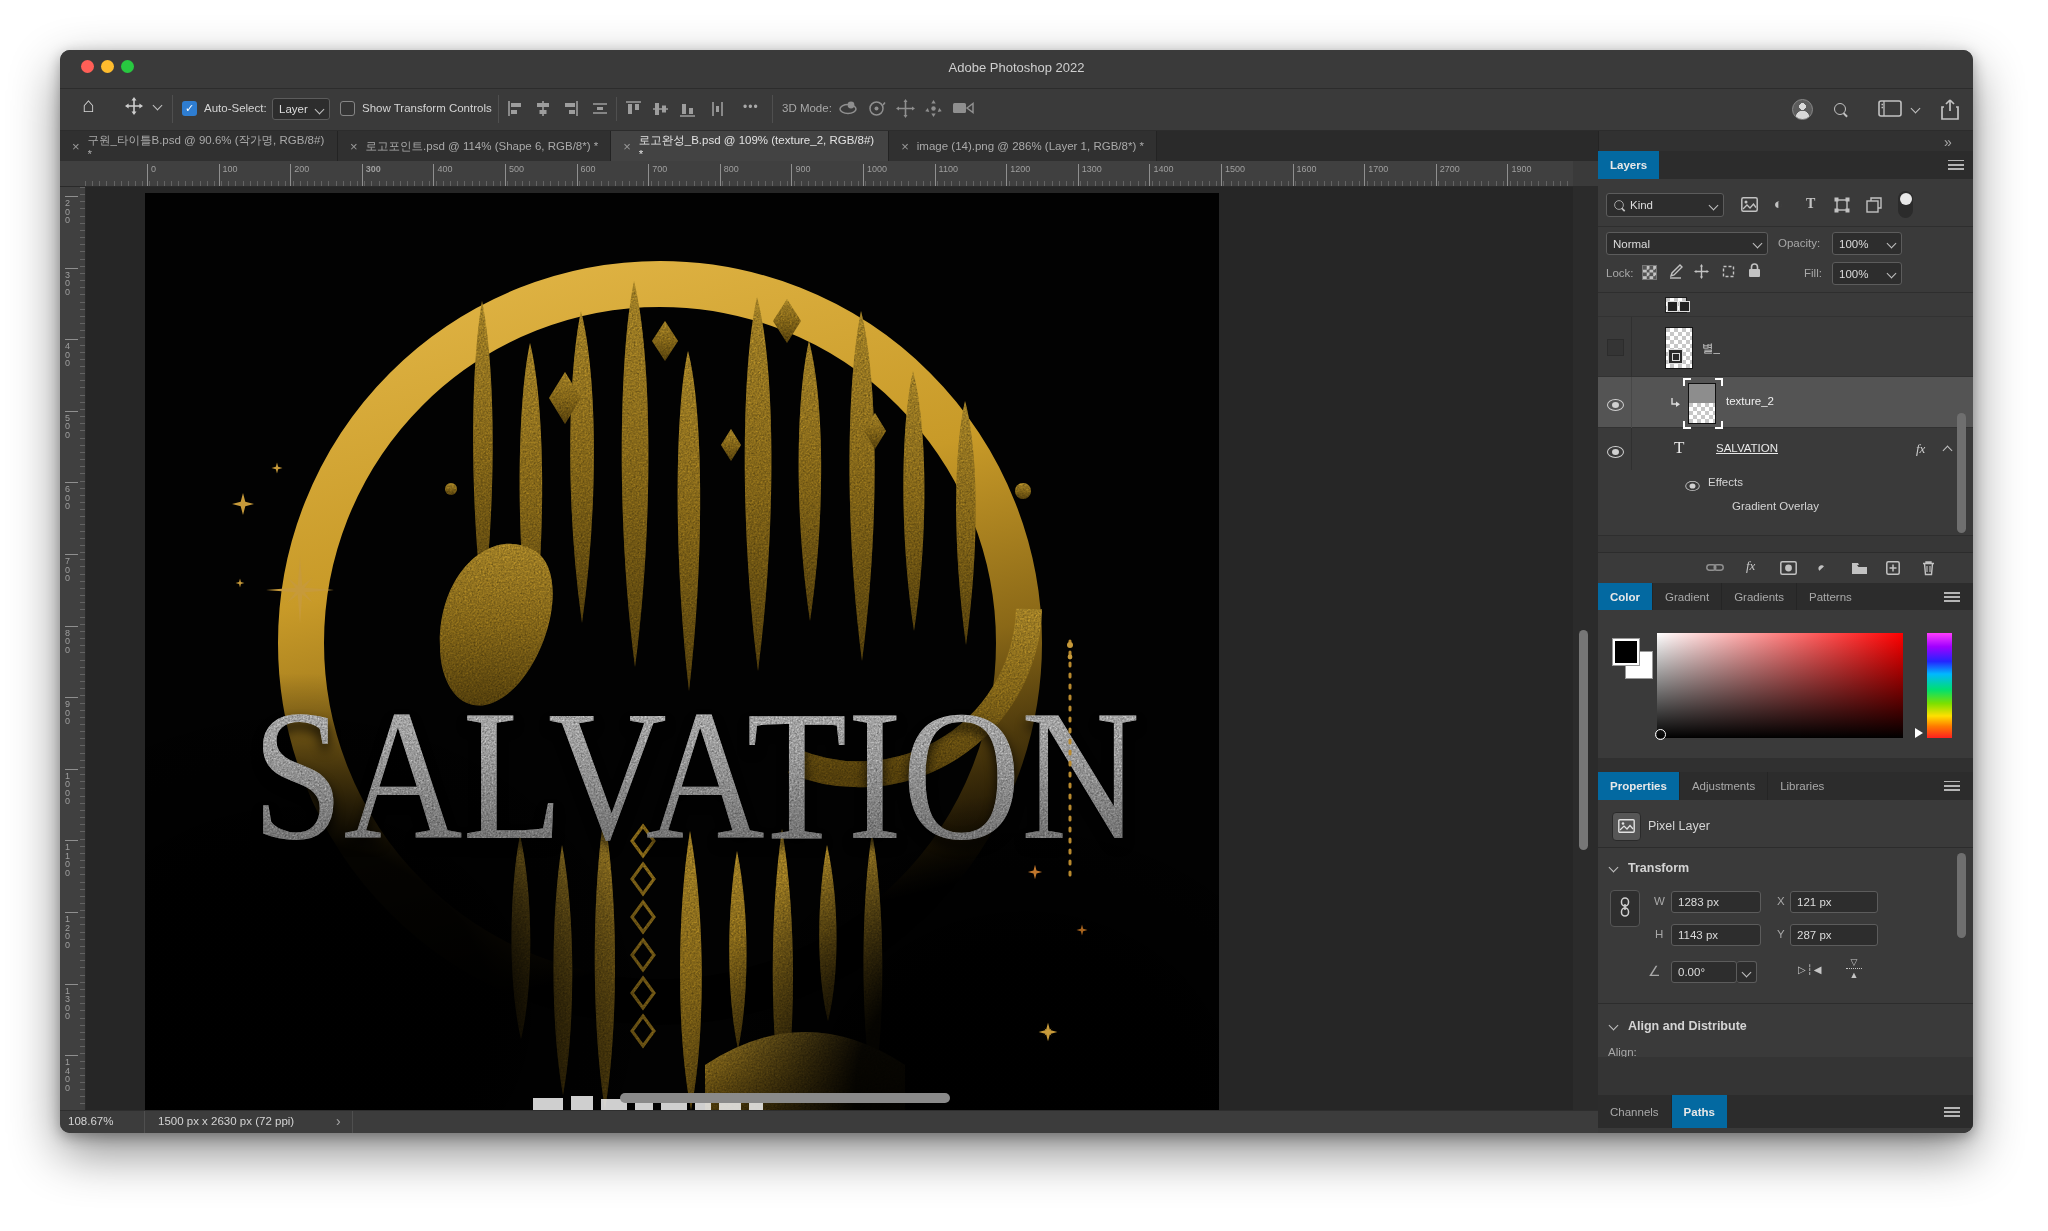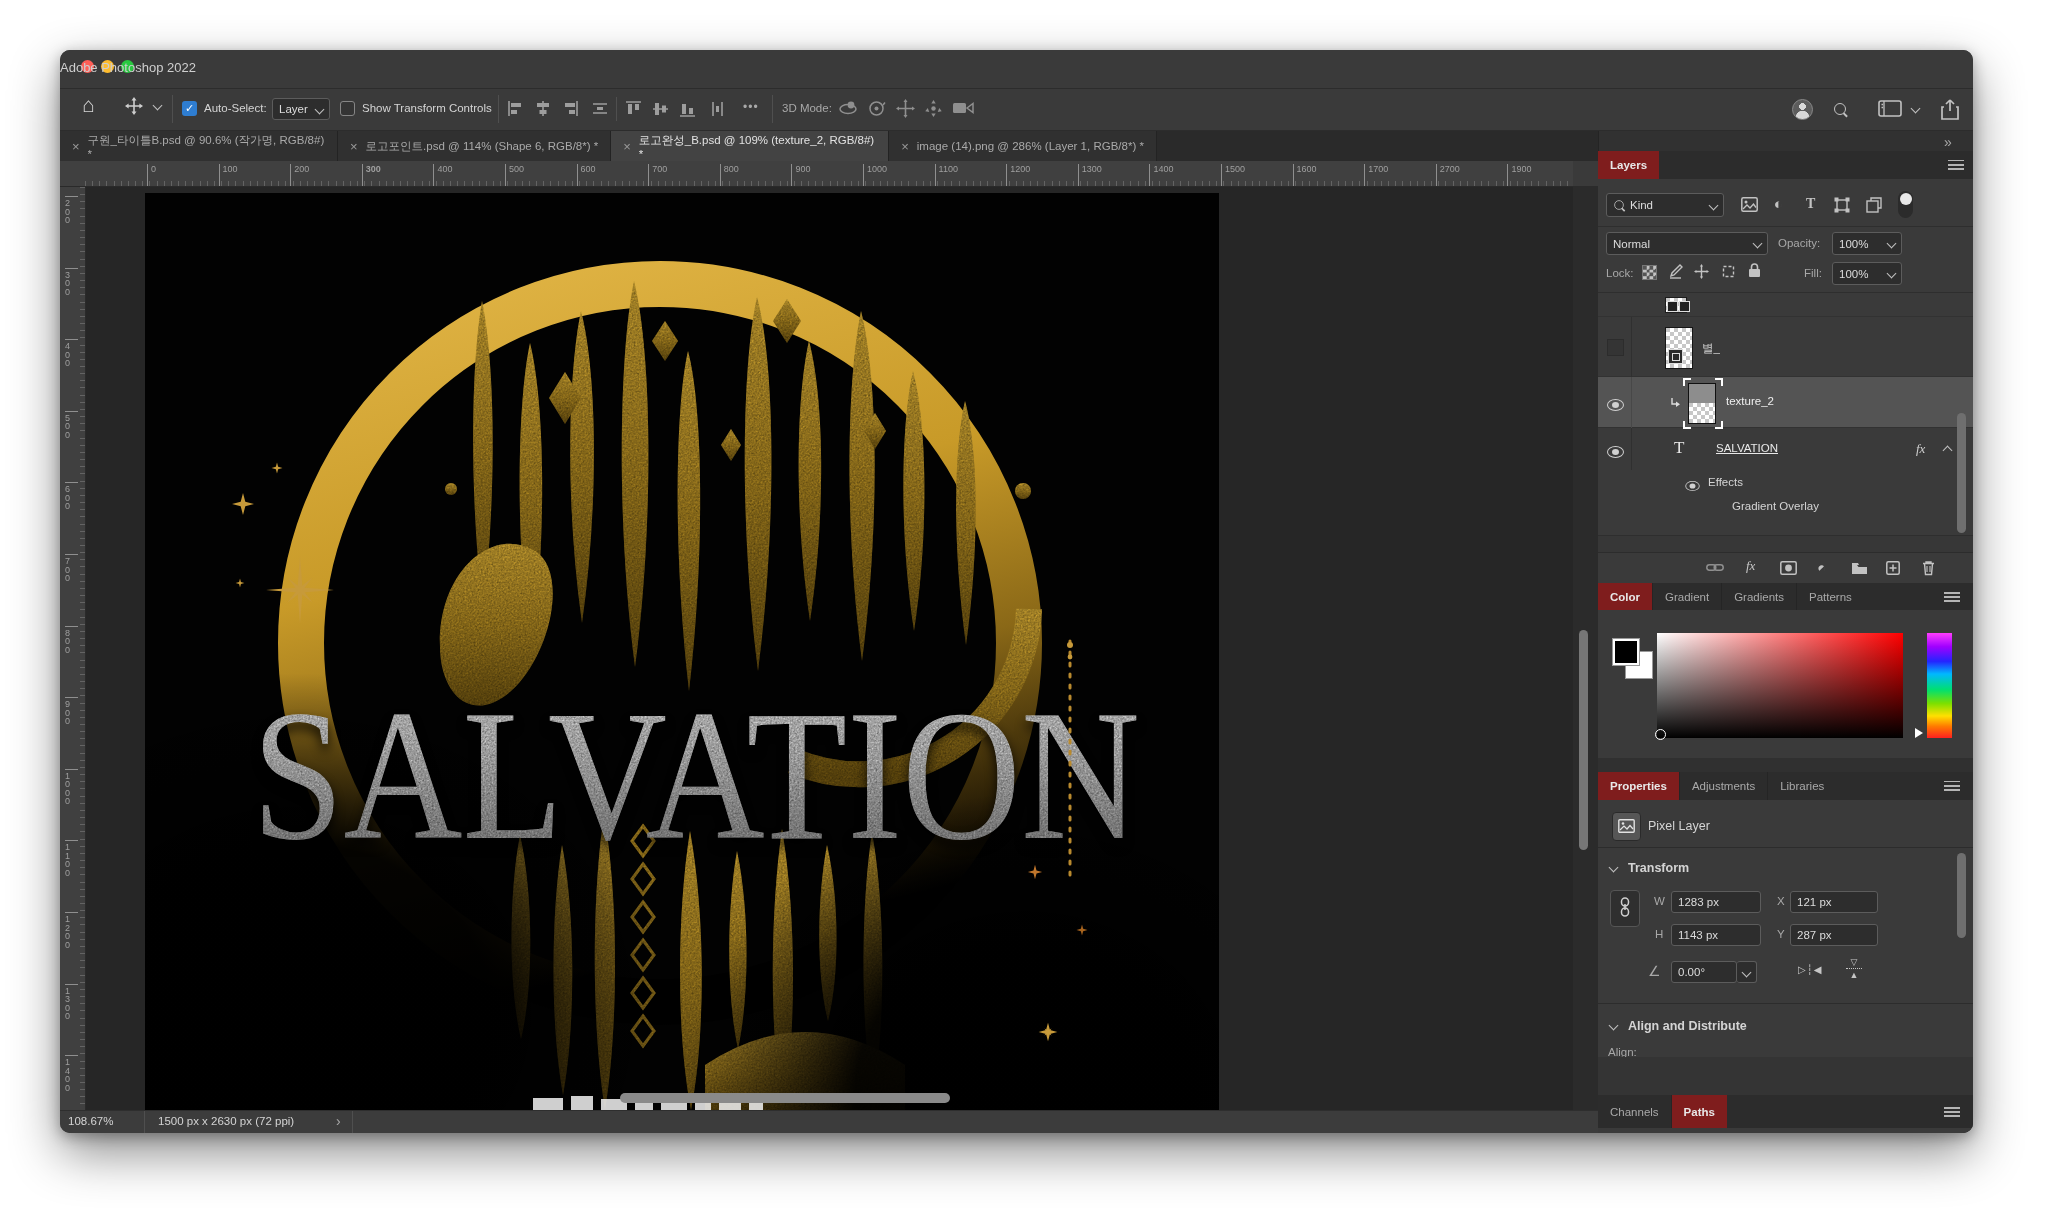--- a/index.html
+++ b/index.html
@@ -21,21 +21,21 @@
   .cb{width:15px;height:15px;border-radius:3px;box-sizing:border-box;flex:none;}
   .cb.on{background:#2e7dd1;}
   .cb.on::after{content:"✓";color:#fff;font-size:11px;line-height:15px;display:block;text-align:center;}
   .cb.off{border:1px solid #858585;background:#343434;}
   .light{width:13px;height:13px;border-radius:50%;}
   .doc-tab{display:flex;align-items:center;gap:8px;padding:0 12px;font-size:11.5px;color:#a9a9a9;
            background:#303030;border-right:1px solid #232323;height:30px;box-sizing:border-box;max-width:278px;}
   .doc-tab.active{background:#434343;color:#e2e2e2;}
   .xicon{color:#9a9a9a;font-size:13px;}
   .ptab{display:flex;align-items:center;padding:0 12px;font-size:11.5px;color:#a9a9a9;height:100%;box-sizing:border-box;}
-  .ptab.active{background:#7f1d1d;color:#e8e8e8;font-weight:bold;}
+  .ptab.active{background:#0369a1;color:#e8e8e8;font-weight:bold;}
   .rlabel{position:absolute;top:3px;bottom:0;border-left:1px solid #8f8f8f;padding-left:3px;font-size:9px;color:#9f9f9f;}
   .vlabel{position:absolute;left:5px;font-size:9px;line-height:8.5px;color:#9f9f9f;white-space:pre;
           border-top:1px solid #8f8f8f;padding-top:2px;width:13px;}
   .eye{width:15px;height:10px;border:1.3px solid #d0d0d0;border-radius:50%;position:relative;display:inline-block;flex:none;}
   .eye::after{content:"";position:absolute;left:4px;right:4px;top:2px;bottom:2px;background:#d0d0d0;border-radius:50%;}
   .checker{background:conic-gradient(#fff 25%,#c7c7c7 0 50%,#fff 0 75%,#c7c7c7 0) 0 0/8px 8px;}
   .lrow{position:absolute;left:1538px;width:375px;border-bottom:1px solid #323232;box-sizing:border-box;}
   .brk{position:absolute;width:6px;height:6px;}
   svg.ic{display:block;}
   .scroll{background:#767676;border-radius:5px;}
@@ -45,21 +45,21 @@
 </head>
 <body>
 
 <div id="stage">
 <div id="window">
 
   <div class="abs" style="left:0;top:0;width:1913px;height:38px;background:#3a3a3a;border-bottom:1px solid #2c2c2c;">
     <span class="abs light" style="left:21px;top:10px;background:#ff5f57;"></span>
     <span class="abs light" style="left:41px;top:10px;background:#febc2e;"></span>
     <span class="abs light" style="left:61px;top:10px;background:#28c840;"></span>
-    <div class="abs txt" style="left:0;right:0;top:10px;text-align:left;font-size:13px;color:#cfcfcf;">Adobe Photoshop 2022</div>
+    <div class="abs txt" style="left:0;right:0;top:10px;text-align:center;font-size:13px;color:#cfcfcf;">Adobe Photoshop 2022</div>
   </div>
 
   <div class="abs" style="left:0;top:39px;width:1913px;height:41px;background:#3a3a3a;border-bottom:1px solid #2c2c2c;">
     <div class="abs" style="left:22px;top:4px;font-size:21px;color:#d6d6d6;">⌂</div>
     <div class="abs" style="left:64px;top:7px;">
       <svg class="ic" width="20" height="20" viewBox="0 0 20 20">
             <g fill="#cfcfcf">
               <path d="M10 1l2.5 3.6h-5z"></path>
               <path d="M10 19l-2.5-3.6h5z"></path>
               <path d="M1 10l3.6-2.5v5z"></path>

